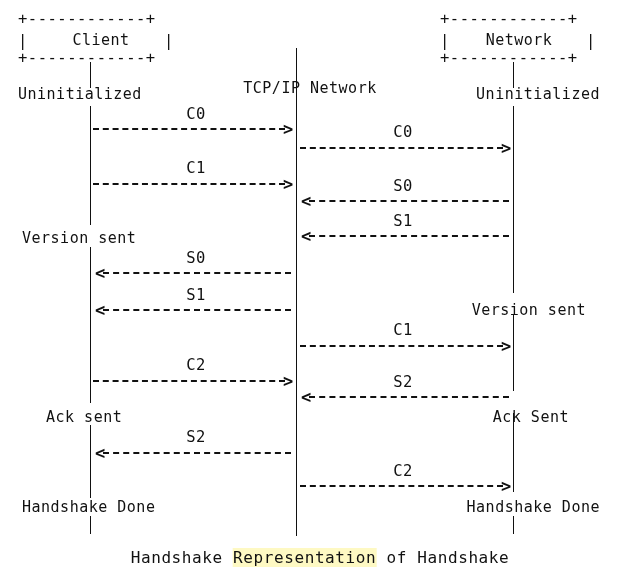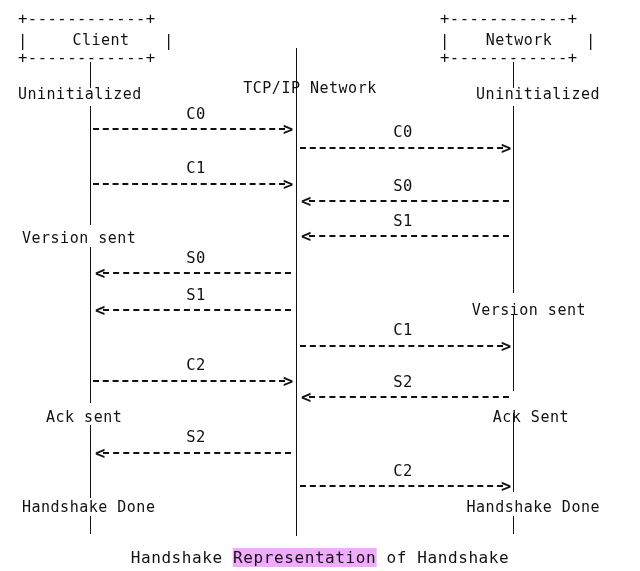--- a/index.html
+++ b/index.html
@@ -87,21 +87,21 @@
     top: 548px;
     transform: translateX(-50%);
     font-family: "DejaVu Sans Mono", "Liberation Mono", monospace;
     font-size: 16px;
     line-height: 20px;
     letter-spacing: 0.6px;
     white-space: pre;
     color: #111111;
   }
   #caption .sel {
-    background: #f0abfc;
+    background: #fef9c3;
   }
 
   
   #watermark {
     position: absolute;
     left: 488px;
     top: 524px;
     display: flex;
     align-items: center;
     gap: 4px;

